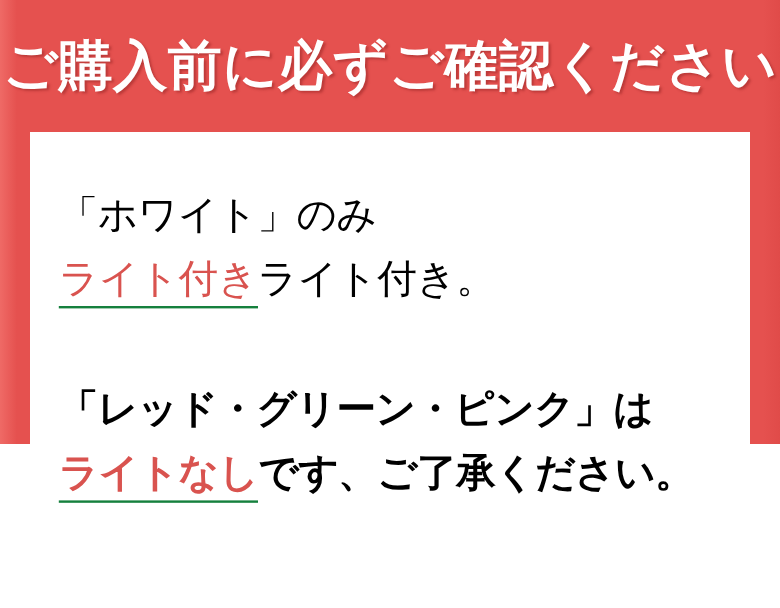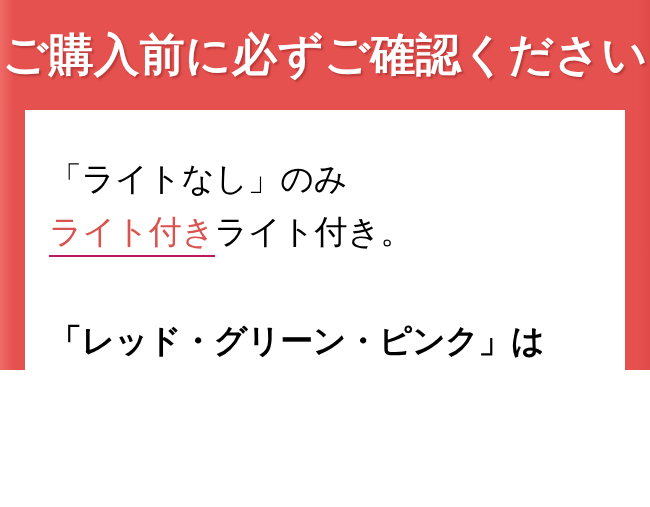--- a/index.html
+++ b/index.html
@@ -73,39 +73,40 @@
     margin-top: 56px;
     font-weight: bold;
   }
 
   .line {
     display: block;
   }
 
   .emphasis {
     color: #d9534f;
-    border-bottom: 2px solid #be185d;
+    border-bottom: 2px solid #15803d;
     padding-bottom: 5px;
   }
 </style>
 </head>
 <body>
 
 <div class="notice-banner">
 
   <div class="banner-heading">ご購入前に必ずご確認ください</div>
 
   <div class="notice-card">
     <div class="notice-body">
 
       <p class="notice-paragraph first">
-        <span class="line">「ライトなし」のみ</span>
+        <span class="line">「ホワイト」のみ</span>
         <span class="line"><span class="emphasis">ライト付き</span><span>ライト付き。</span></span>
       </p>
 
       <p class="notice-paragraph second">
         <span class="line">「レッド・グリーン・ピンク」は</span>
+        <span class="line"><span class="emphasis">ライトなし</span><span>です、ご了承ください。</span></span>
       </p>
 
     </div>
   </div>
 
 </div>
 
 </body></html>

